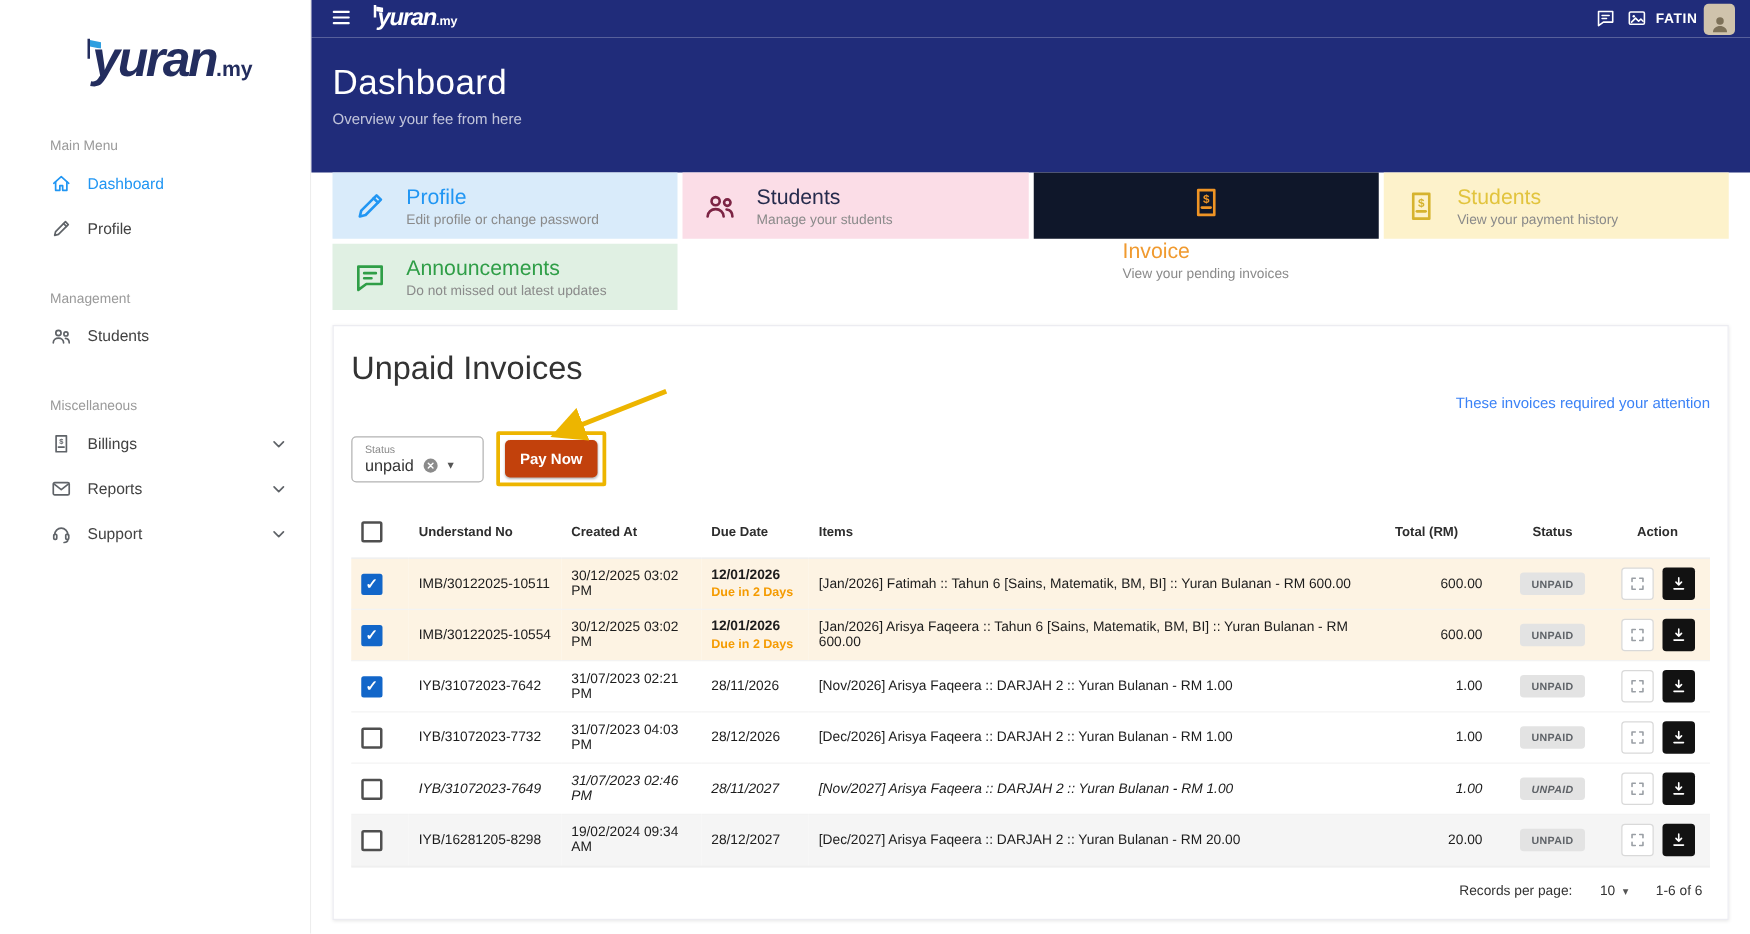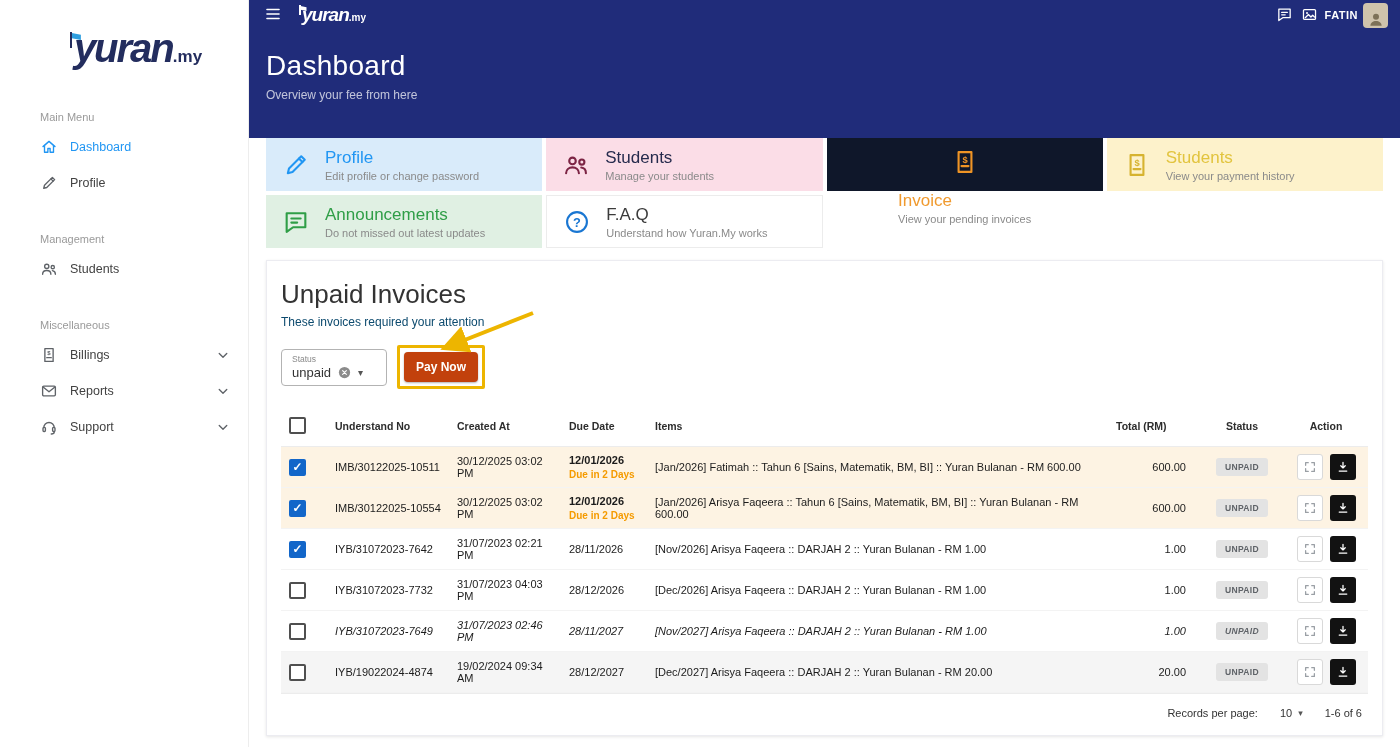--- a/index.html
+++ b/index.html
@@ -54,21 +54,21 @@
   .card { display:flex; align-items:center; gap:13px; height:53px; padding:8px 14px; cursor:pointer; }
   .card--plain { border:1px solid #ececec; }
   .card-ic { flex-shrink:0; width:32px; height:32px; display:flex; align-items:center; justify-content:center; }
   .card-ic .ic { width:28px; height:28px; }
   .card-title { font-size:17px; line-height:20px; }
   .card-desc { font-size:11px; color:#8a8a8a; margin-top:2px; }
 
   
   .panel { margin:12px 17px 0; background:#fff; border:1px solid #ececf1; box-shadow:0 1px 3px rgba(0,0,0,.10); padding:18px 14px 4px; position:relative; }
   .panel h2 { margin:0; font-size:26px; font-weight:400; color:#333; }
-  .panel-sub { margin:5px 0 0; font-size:12px; color:#0c4a6e; }
+  .panel-sub { margin:5px 0 0; font-size:12px; color:#3b82f6;text-align:right; }
 
   .filter-row { margin-top:14px; display:flex; align-items:center; gap:10px; position:relative; height:48px; }
   .status-chip { border:1px solid #b3b3b3; border-radius:4px; padding:4px 8px 5px 10px; min-width:106px; cursor:pointer; background:#fff; }
   .chip-label { display:block; font-size:8.5px; color:#8a8a8a; }
   .chip-value-row { display:flex; align-items:center; gap:6px; margin-top:1px; }
   .chip-value { font-size:13px; color:#333; }
   .chip-x { width:15px; height:15px; color:#8b8b8b; cursor:pointer; }
   .chip-caret { font-size:10px; color:#555; cursor:pointer; }
 
   .annotation-box { border:3px solid #edb500; padding:4px; border-radius:2px; }
@@ -318,31 +318,20 @@
       </div>
       <div class="card" style="background: rgb(224, 240, 227);">
         <span class="card-ic" style="color: rgb(47, 158, 71);">
             <svg class="ic">
               <use href="#i-chat"></use>
             </svg>
           </span>
         <div>
           <div class="card-title" style="color: rgb(47, 158, 71);">Announcements</div>
           <div class="card-desc">Do not missed out latest updates</div>
-        </div>
-      </div>
-      <div class="card card--plain" style="background: rgb(255, 255, 255);">
-        <span class="card-ic" style="color: rgb(25, 118, 210);">
-            <svg class="ic">
-              <use href="#i-quest"></use>
-            </svg>
-          </span>
-        <div>
-          <div class="card-title" style="color: rgb(59, 59, 59);">F.A.Q</div>
-          <div class="card-desc">Understand how Yuran.My works</div>
         </div>
       </div>
     </section>
 
     <section class="panel">
       <h2>Unpaid Invoices</h2>
       <p class="panel-sub">These invoices required your attention</p>
 
       <div class="filter-row">
         <div class="status-chip">
@@ -539,21 +528,21 @@
                     </svg>
                   </button>
             </div>
               </td>
           </tr>
 
           <tr style="background: rgb(245, 245, 245);">
             <td>
                 <div class="cbx chk-false"></div>
               </td>
-            <td>IYB/19022024-4874</td>
+            <td>IYB/16281205-8298</td>
             <td>19/02/2024 09:34 AM</td>
             <td class="c-due">
               <div class="due-date">28/12/2027</div>
 
             </td>
             <td>[Dec/2027] Arisya Faqeera :: DARJAH 2 :: Yuran Bulanan - RM 20.00</td>
             <td class="c-total">20.00</td>
             <td class="c-status"><span class="badge">UNPAID</span></td>
             <td class="c-action">
                 <div class="act-wrap">

